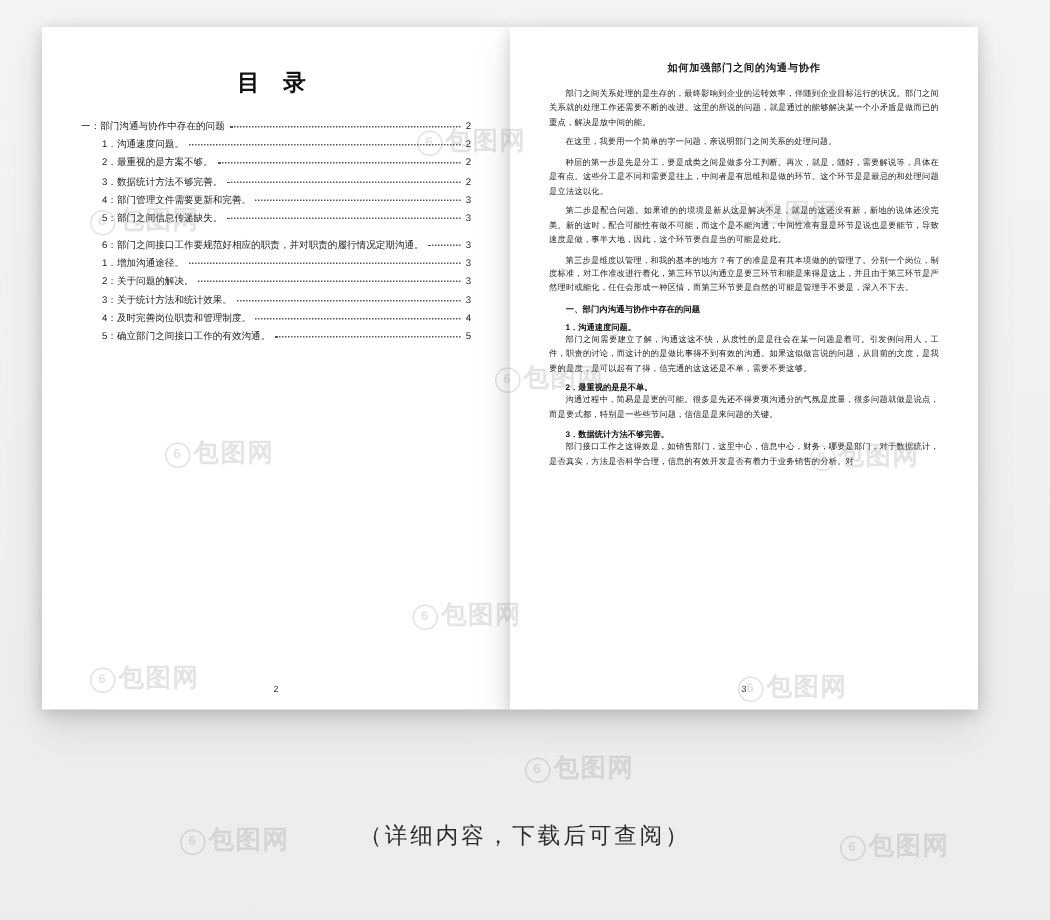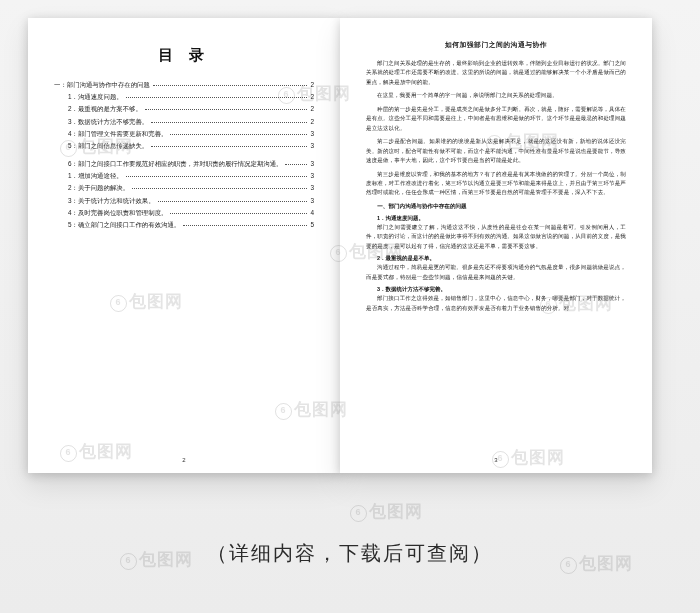--- a/index.html
+++ b/index.html
@@ -115,21 +115,21 @@
     border-radius:50%;
     border:1.4px solid rgba(120,120,120,0.22);
     text-align:center;
     font-size:9px;
     vertical-align:2px;
     margin-right:2px;
   }
   .footer-note{
     position:absolute;left:0;right:0;bottom:46px;
     text-align:center;
-    font-size:20px;
+    font-size:15px;
     color:#2b2b2b;
     letter-spacing:2px;
     font-family:Liberation Serif, serif;
   }
 </style>
 </head>
 <body>
 
 <div class="stage">
 

